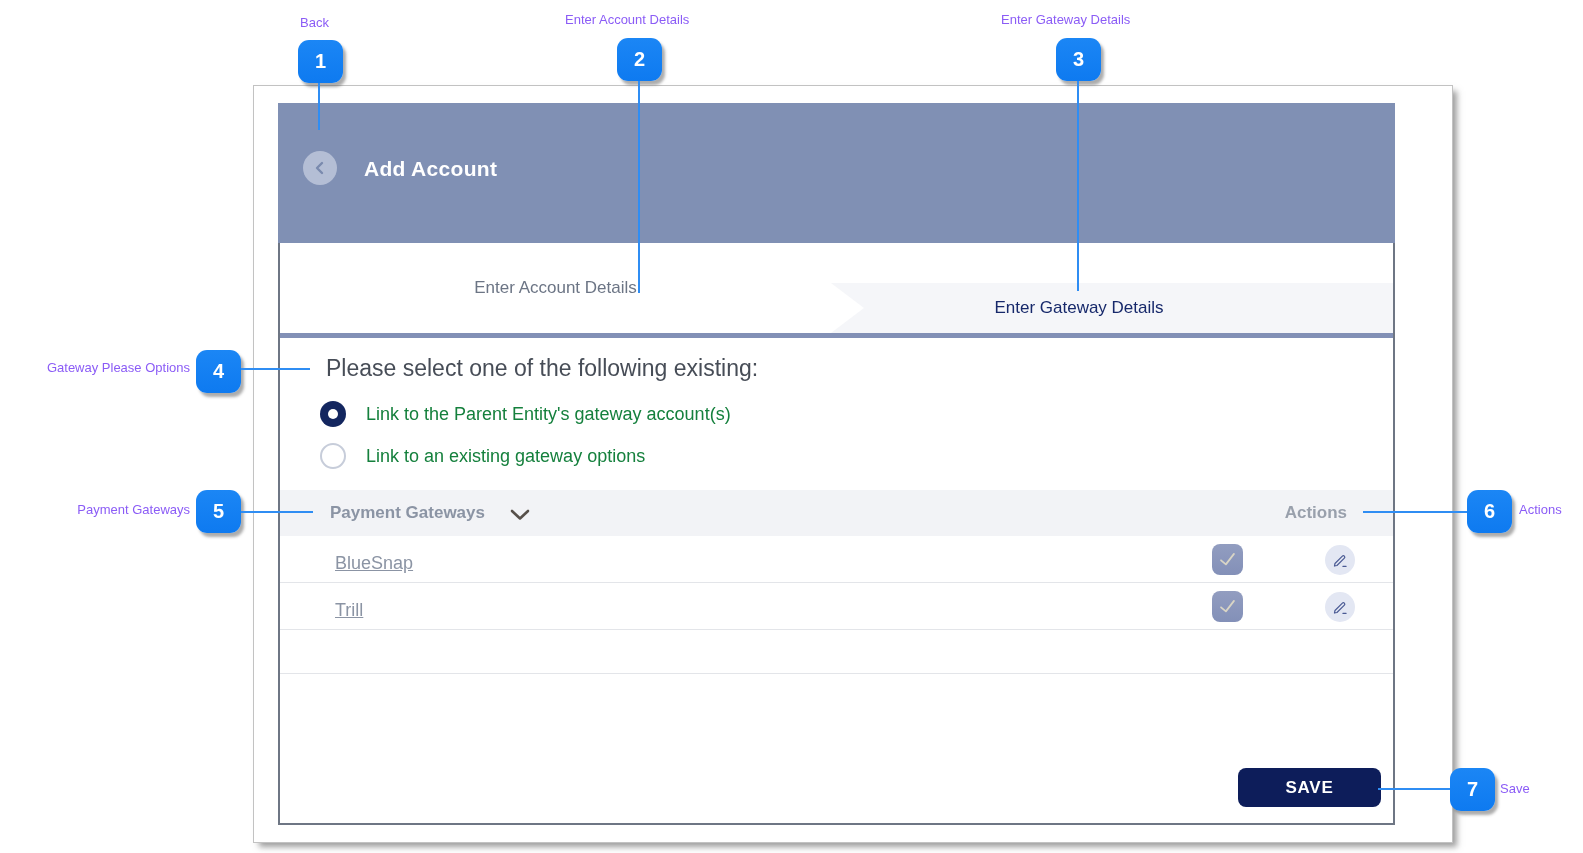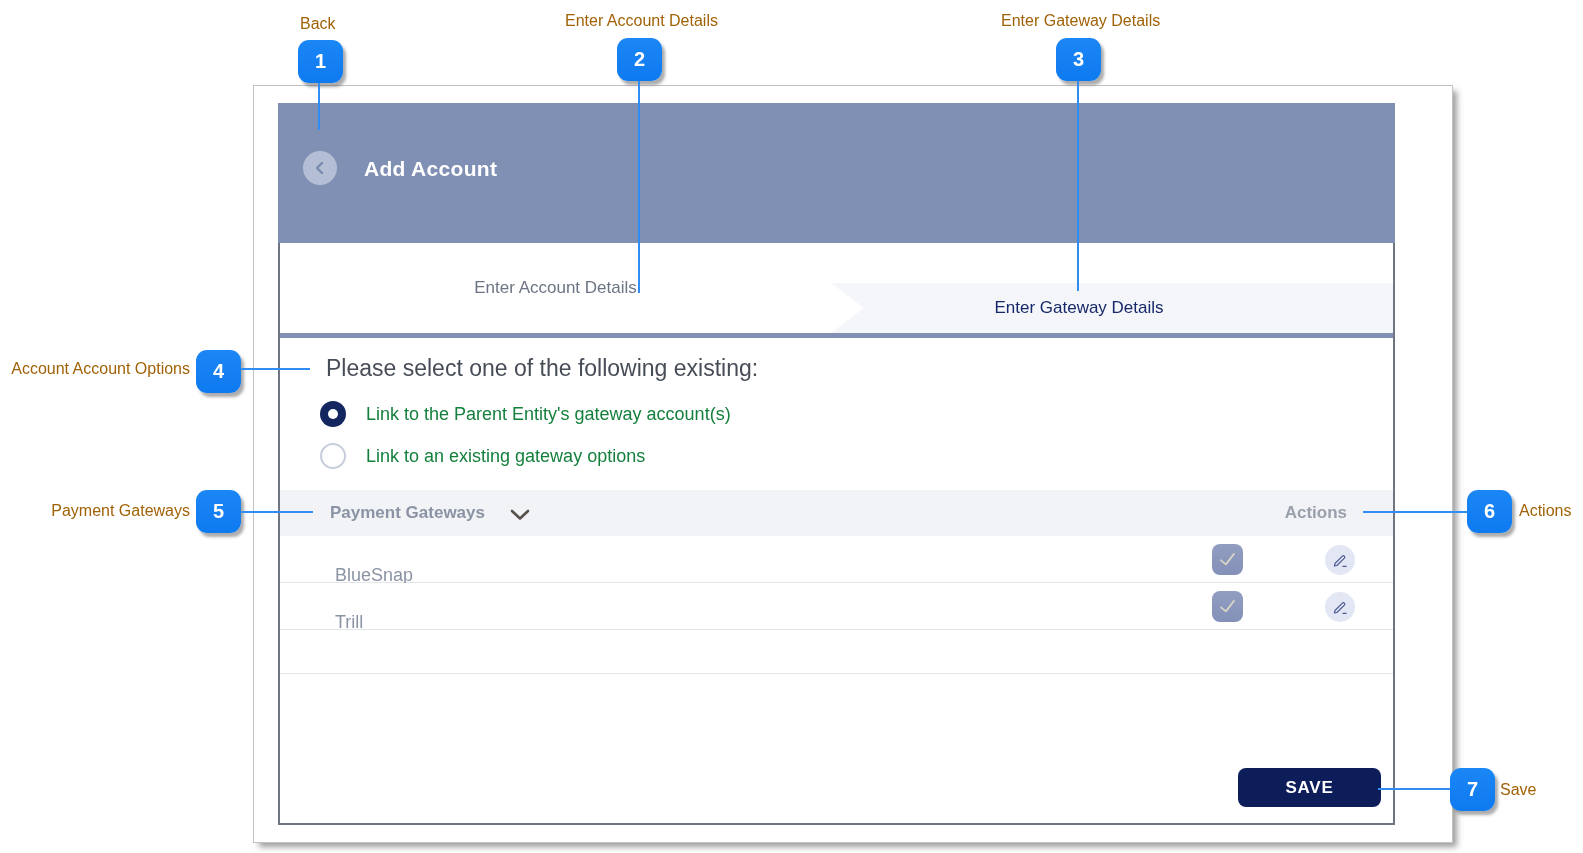--- a/index.html
+++ b/index.html
@@ -77,21 +77,21 @@
     background:#f2f3f6; display:flex; align-items:center;
   }
   .tbl-header-title { position:absolute; left:50px; font-size:17px; font-weight:bold; color:#8b94a4; }
   .tbl-header-chevron { position:absolute; left:230px; top:17px; cursor:pointer; }
   .tbl-header-actions { position:absolute; right:46px; font-size:17px; font-weight:bold; color:#99a0ac; }
 
   .tbl-row { position:absolute; left:0; width:1113px; border-bottom:1px solid #e3e5e9; background:#ffffff; }
   .tbl-row.row1 { top:293px; height:47px; }
   .tbl-row.row2 { top:340px; height:47px; }
   .tbl-row.row-empty { top:387px; height:44px; }
-  .row-name { position:absolute; left:55px; top:16px; height:100%; display:flex; align-items:center; font-size:18px; color:#8b94a4; }
+  .row-name { position:absolute; left:55px; top:4px; height:100%; display:flex; align-items:center; font-size:18px; color:#8b94a4;text-decoration:underline; }
   .chk {
     position:absolute; left:932px; top:8px; width:31px; height:31px;
     border-radius:8px; border:none; cursor:pointer;
     background:linear-gradient(180deg,#929dc0,#8390b8);
     display:flex; align-items:center; justify-content:center;
   }
   .edit-btn {
     position:absolute; left:1045px; top:9px; width:30px; height:30px;
     border-radius:50%; border:none; cursor:pointer; background:#e3e7f3;
     display:flex; align-items:center; justify-content:center;
@@ -105,21 +105,21 @@
   }
 
   
   .callout-badge {
     position:absolute; width:45px; height:43px; border-radius:11px;
     background:linear-gradient(180deg,#1b86f5,#0e7af0);
     box-shadow:3px 4px 3px rgba(70,70,70,0.45);
     color:#ffffff; font-size:20px; font-weight:bold;
     display:flex; align-items:center; justify-content:center;
   }
-  .callout-label { position:absolute; font-size:16px; color:#a16207; white-space:nowrap; }
+  .callout-label { position:absolute; font-size:13px; color:#8b5cf6; white-space:nowrap; }
   .callout-label.ralign { width:180px; text-align:right; }
   .callout-line { position:absolute; background:#2f8df3; }
   .vline { width:2px; }
   .hline { height:2px; }
 
   .b1 { left:298px; top:40px; }   .l1 { left:300px; top:15px; }   .ln1 { left:318px; top:83px; height:47px; }
   .b2 { left:617px; top:38px; }   .l2 { left:565px; top:12px; }   .ln2 { left:638px; top:81px; height:212px; }
   .b3 { left:1056px; top:38px; }  .l3 { left:1001px; top:12px; }  .ln3 { left:1077px; top:81px; height:210px; }
   .b4 { left:196px; top:350px; }  .l4 { left:10px; top:360px; }   .ln4 { left:241px; top:368px; width:69px; }
   .b5 { left:196px; top:490px; }  .l5 { left:10px; top:502px; }   .ln5 { left:241px; top:511px; width:72px; }
@@ -227,21 +227,21 @@
   <div class="callout-line vline ln1"></div>
 
   <div class="callout-label l2">Enter Account Details</div>
   <div class="callout-badge b2">2</div>
   <div class="callout-line vline ln2"></div>
 
   <div class="callout-label l3">Enter Gateway Details</div>
   <div class="callout-badge b3">3</div>
   <div class="callout-line vline ln3"></div>
 
-  <div class="callout-label ralign l4">Account Account Options</div>
+  <div class="callout-label ralign l4">Gateway Please Options</div>
   <div class="callout-badge b4">4</div>
   <div class="callout-line hline ln4"></div>
 
   <div class="callout-label ralign l5">Payment Gateways</div>
   <div class="callout-badge b5">5</div>
   <div class="callout-line hline ln5"></div>
 
   <div class="callout-label l6">Actions</div>
   <div class="callout-badge b6">6</div>
   <div class="callout-line hline ln6"></div>

